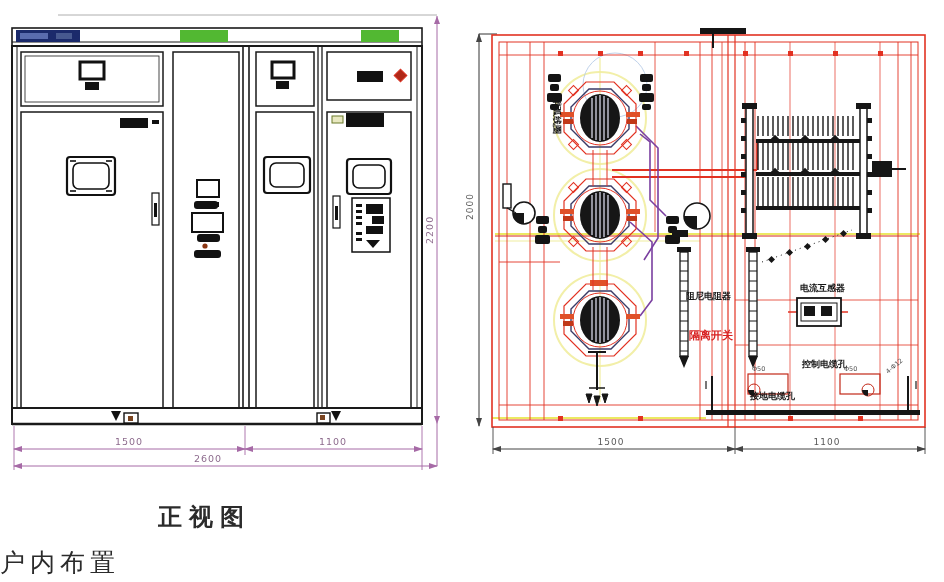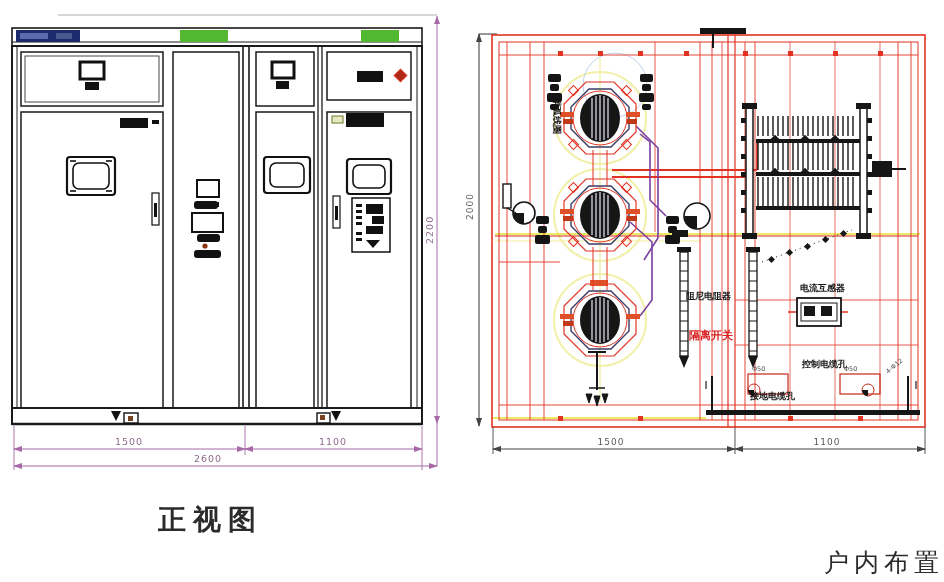--- a/index.html
+++ b/index.html
@@ -1,20 +1,20 @@
 <!DOCTYPE html>
 <html><head>
 <meta charset="utf-8">
 <style>
   html,body{margin:0;padding:0;background:#ffffff;}
   .stage{position:relative;width:944px;height:582px;background:#ffffff;overflow:hidden;
          font-family:"DejaVu Sans","Liberation Sans",sans-serif;}
   svg{position:absolute;top:0;}
-  .caption{position:absolute;color:#2b2b2b;font-size:28px;font-weight:600;letter-spacing:7px;white-space:nowrap;}
-  .pagetitle{position:absolute;left:0;right:0;top:546px;text-align:right;color:#2b2b2b;
+  .caption{position:absolute;color:#2b2b2b;font-size:24px;font-weight:600;letter-spacing:7px;white-space:nowrap;}
+  .pagetitle{position:absolute;left:0;right:0;top:546px;text-align:left;color:#2b2b2b;
              font-size:25px;font-weight:500;letter-spacing:5px;}
   text{font-family:"DejaVu Sans","Liberation Sans",sans-serif;}
   .dimP{fill:#8d6b8d;font-size:9.5px;letter-spacing:1px;}
   .dimB{fill:#5a5a5a;font-size:9px;letter-spacing:1px;}
   .lblK{fill:#161616;font-size:9px;font-weight:bold;}
   .lblR{fill:#d82020;font-size:11px;font-weight:bold;}
   .note{fill:#555;font-size:6.5px;}
 </style>
 </head>
 <body>

